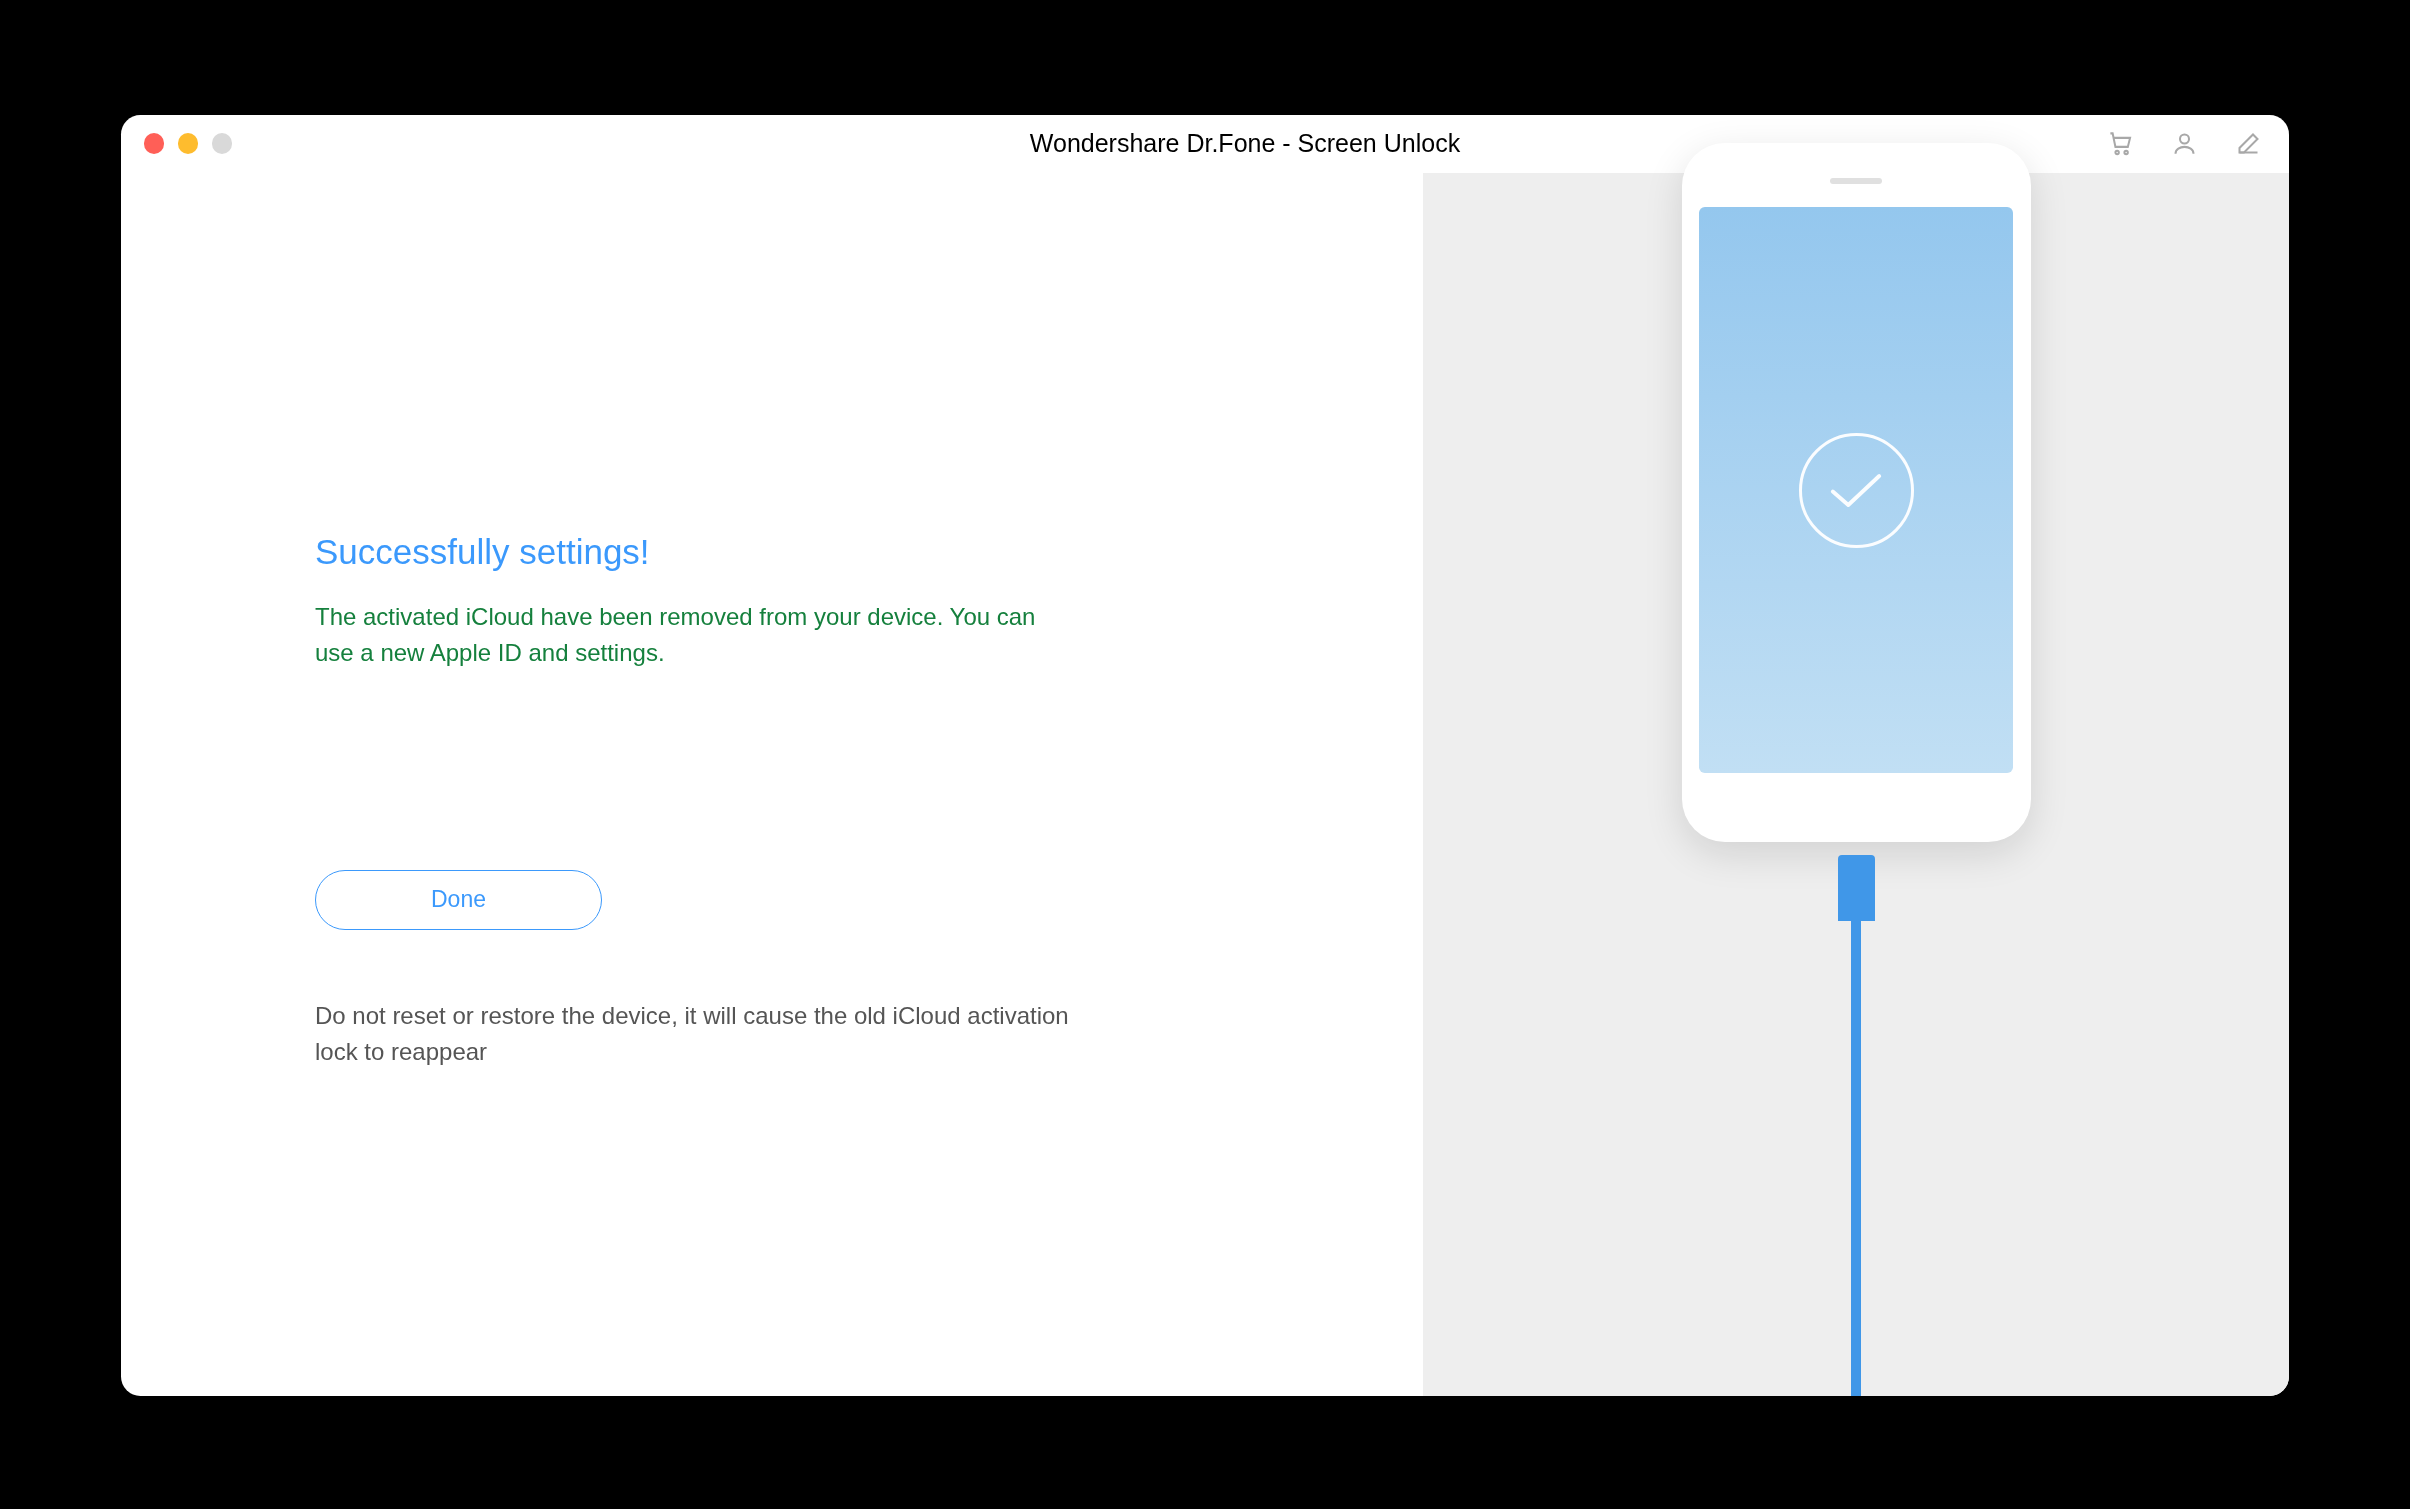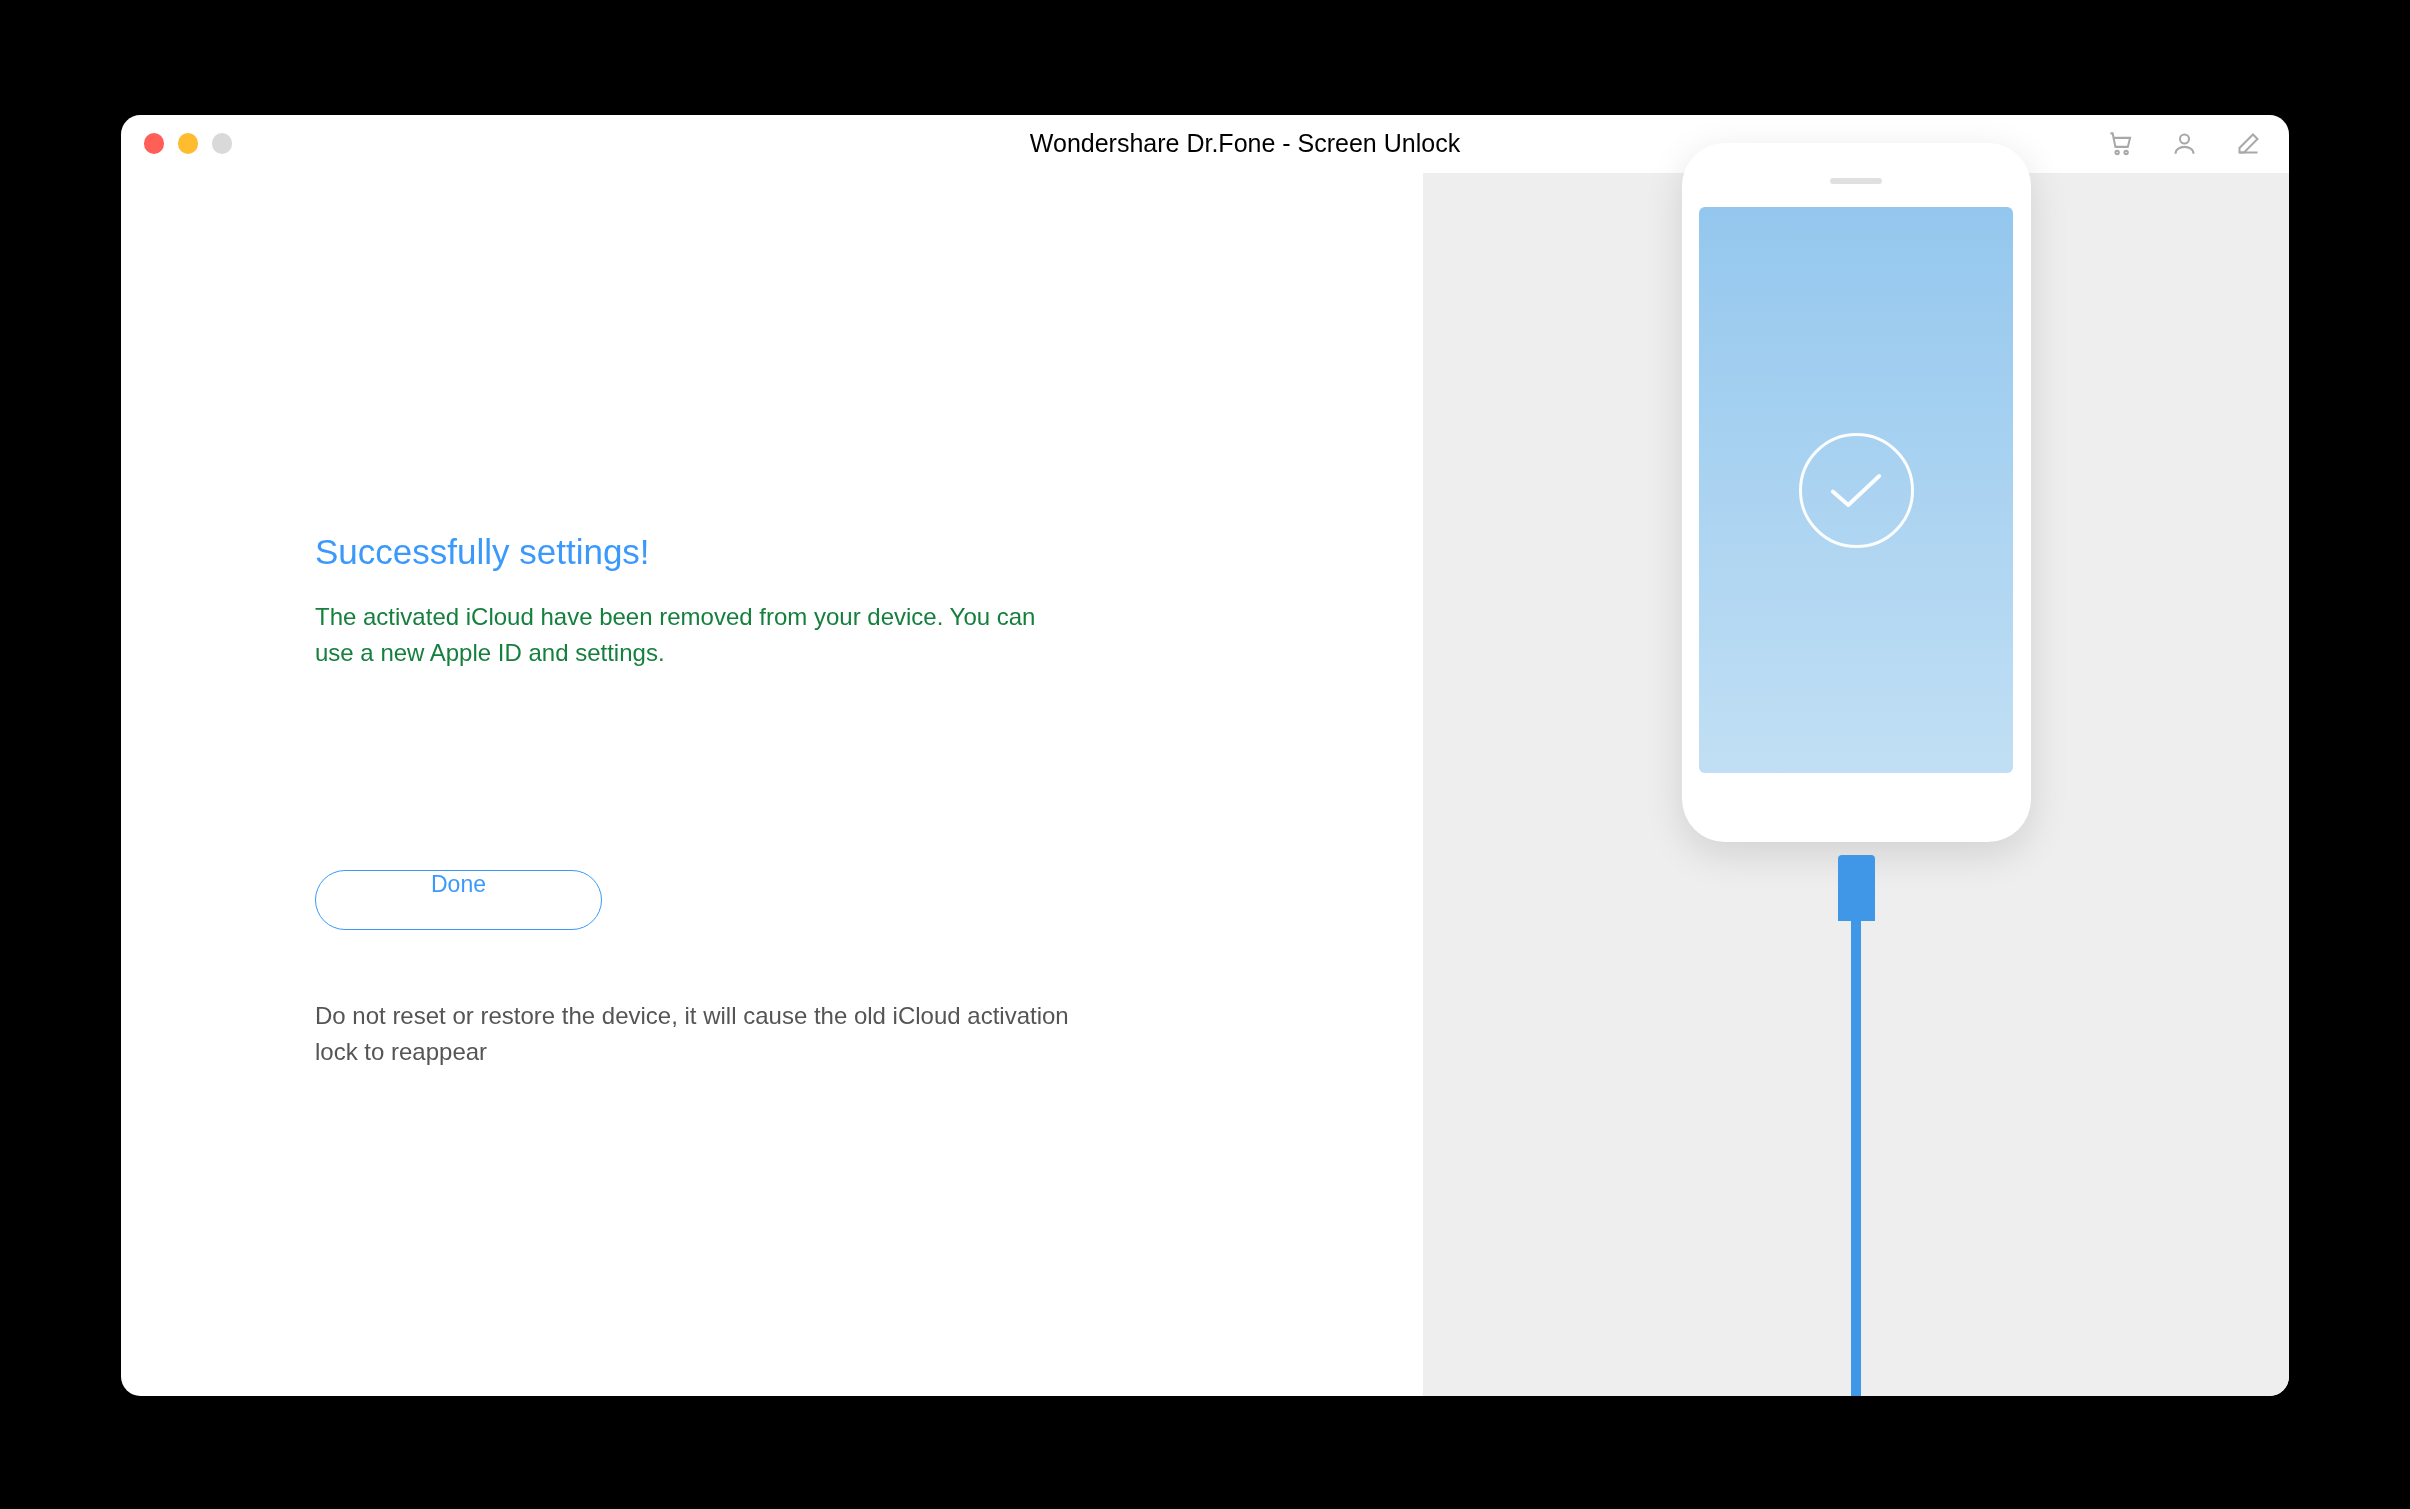--- a/index.html
+++ b/index.html
@@ -98,21 +98,21 @@
     .done-btn {
       width: 287px;
       height: 60px;
       border: 1.9px solid #3b99fc;
       background: #fff;
       color: #3b99fc;
       border-radius: 30px;
       font-size: 23px;
       cursor: pointer;
       display: flex;
-      align-items: flex-start;
+      align-items: center;
       justify-content: center;
       margin-bottom: 68px;
     }
     .notes-label {
       font-size: 24px;
       color: #555;
       margin-bottom: 3.9px;
     }
     .notes-text {
       font-size: 24px;

